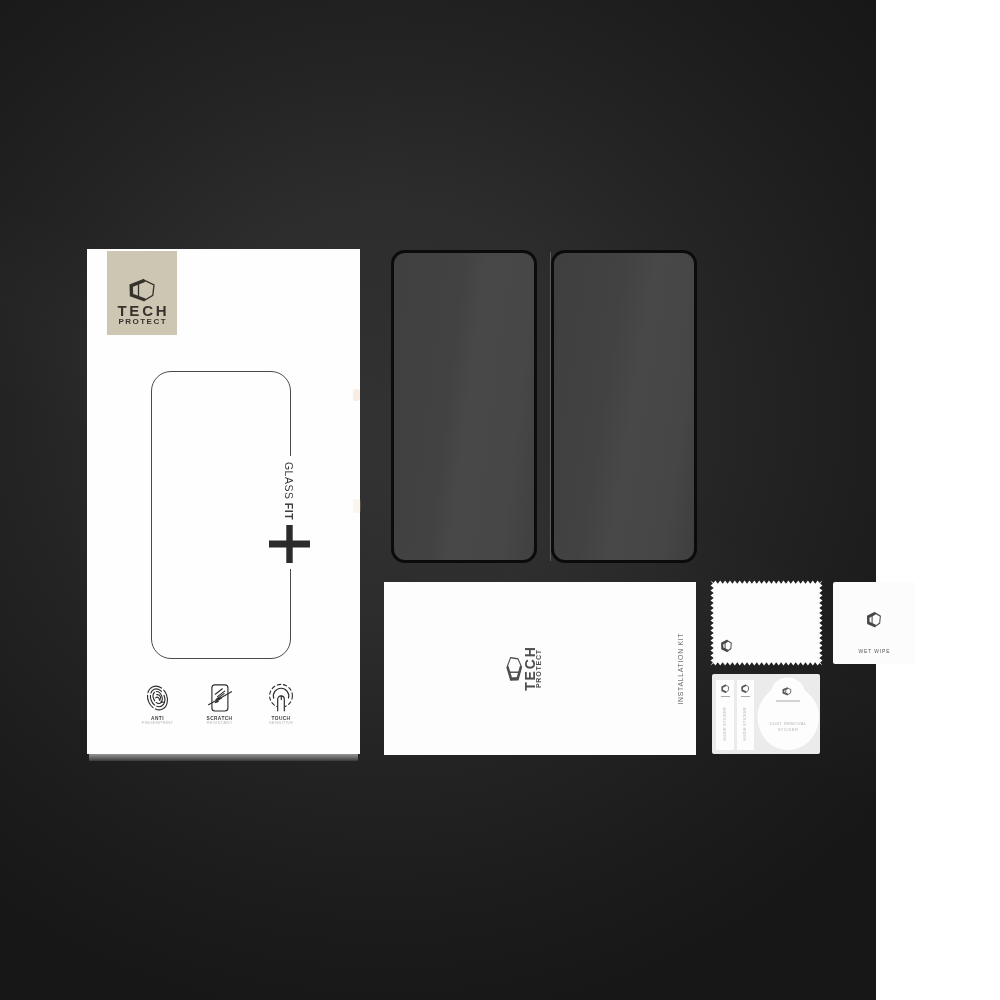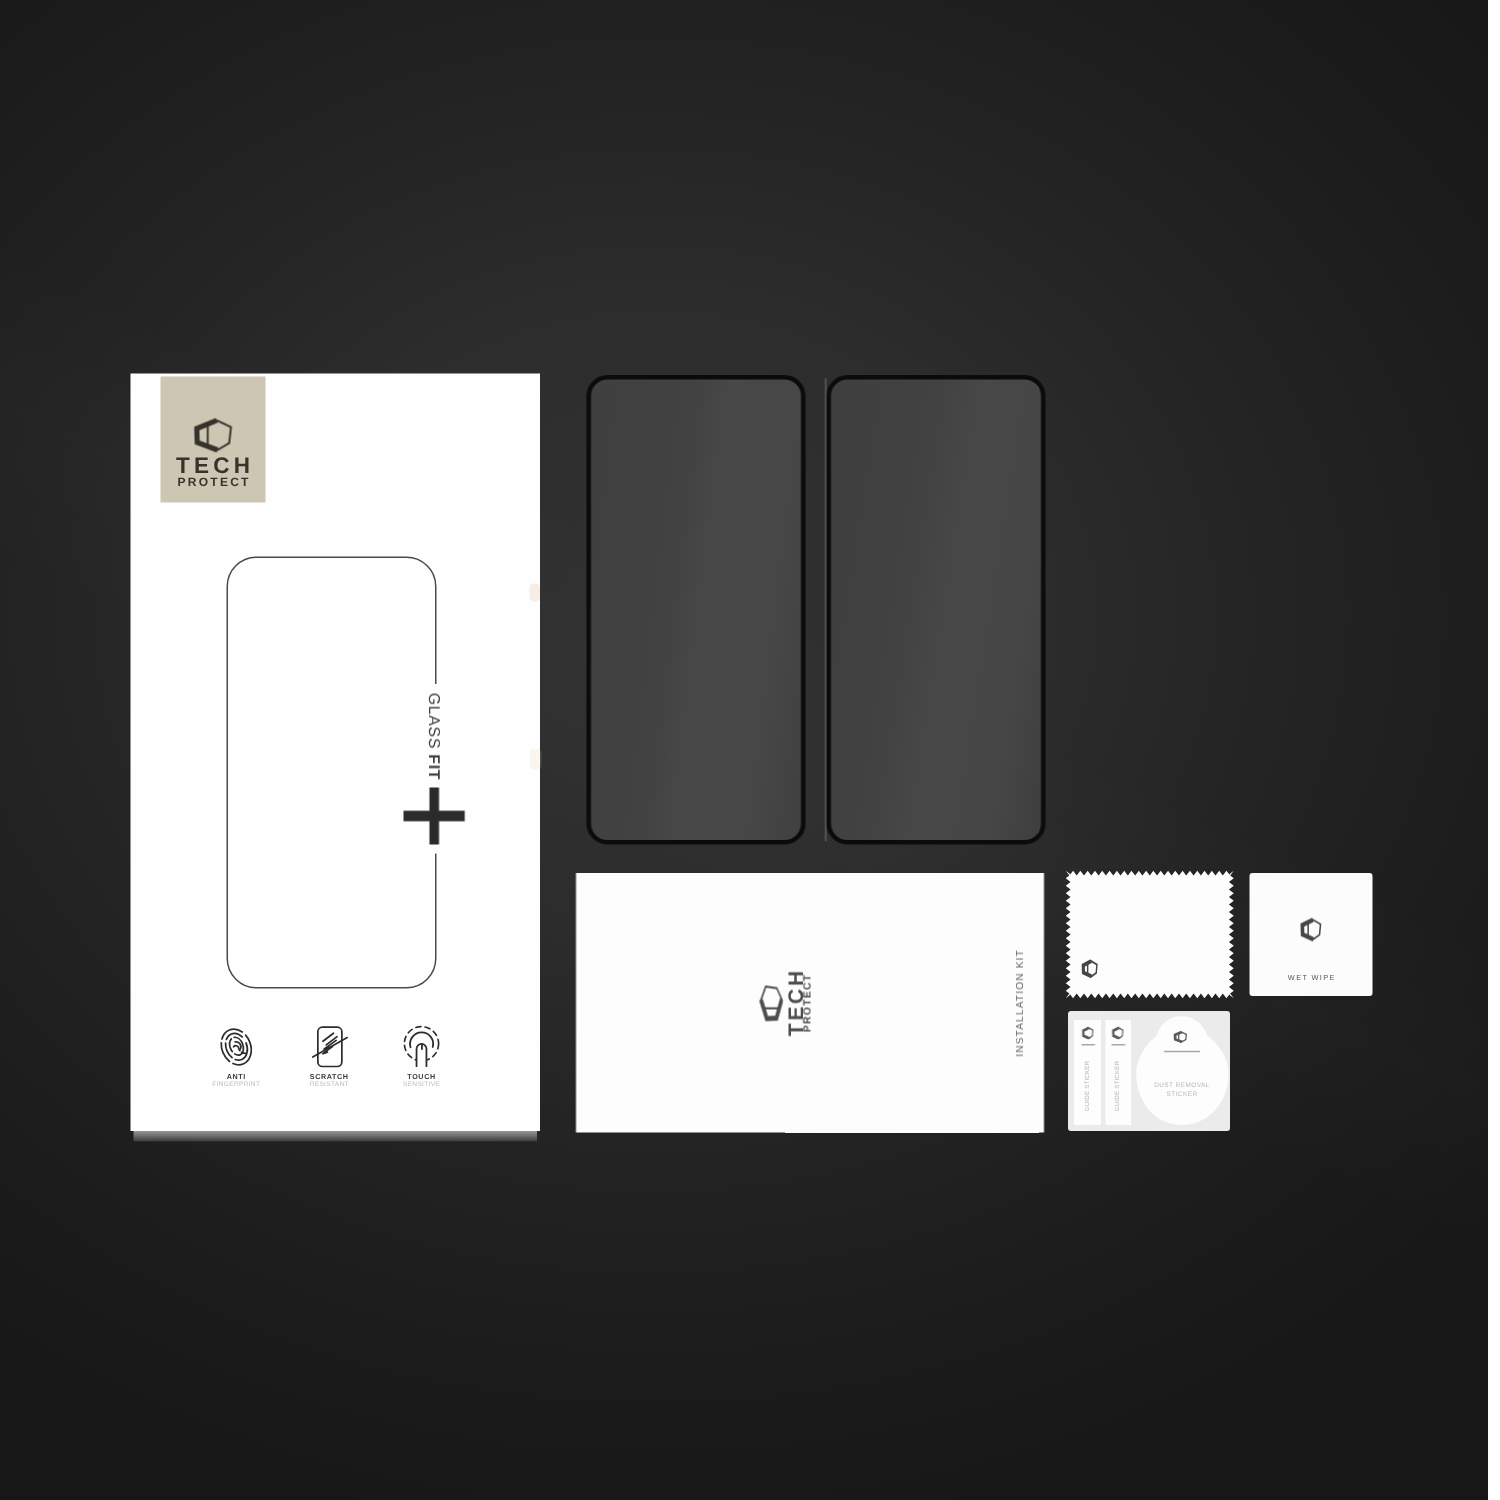--- a/index.html
+++ b/index.html
@@ -1,17 +1,17 @@
 <!DOCTYPE html>
 <html><head>
 <meta charset="utf-8">
 <style>
   html,body{margin:0;padding:0;}
   body{width:1000px;height:1000px;overflow:hidden;font-family:"Liberation Sans",sans-serif;}
-  #stage{position:absolute;left:0;top:0;width:992px;height:1000px;
+  #stage{position:absolute;left:0;top:0;width:876px;height:1000px;
     background:
       linear-gradient(25deg, rgba(255,255,255,0) 42%, rgba(255,255,255,0.012) 50%, rgba(255,255,255,0) 58%),
       radial-gradient(75% 62% at 44% 41%, #313131 0%, #2d2d2d 32%, #242424 55%, #1c1c1c 80%, #171717 100%);
   }
   .abs{position:absolute;}
   svg{transform:translateZ(0);}
 </style>
 </head>
 <body>
 

